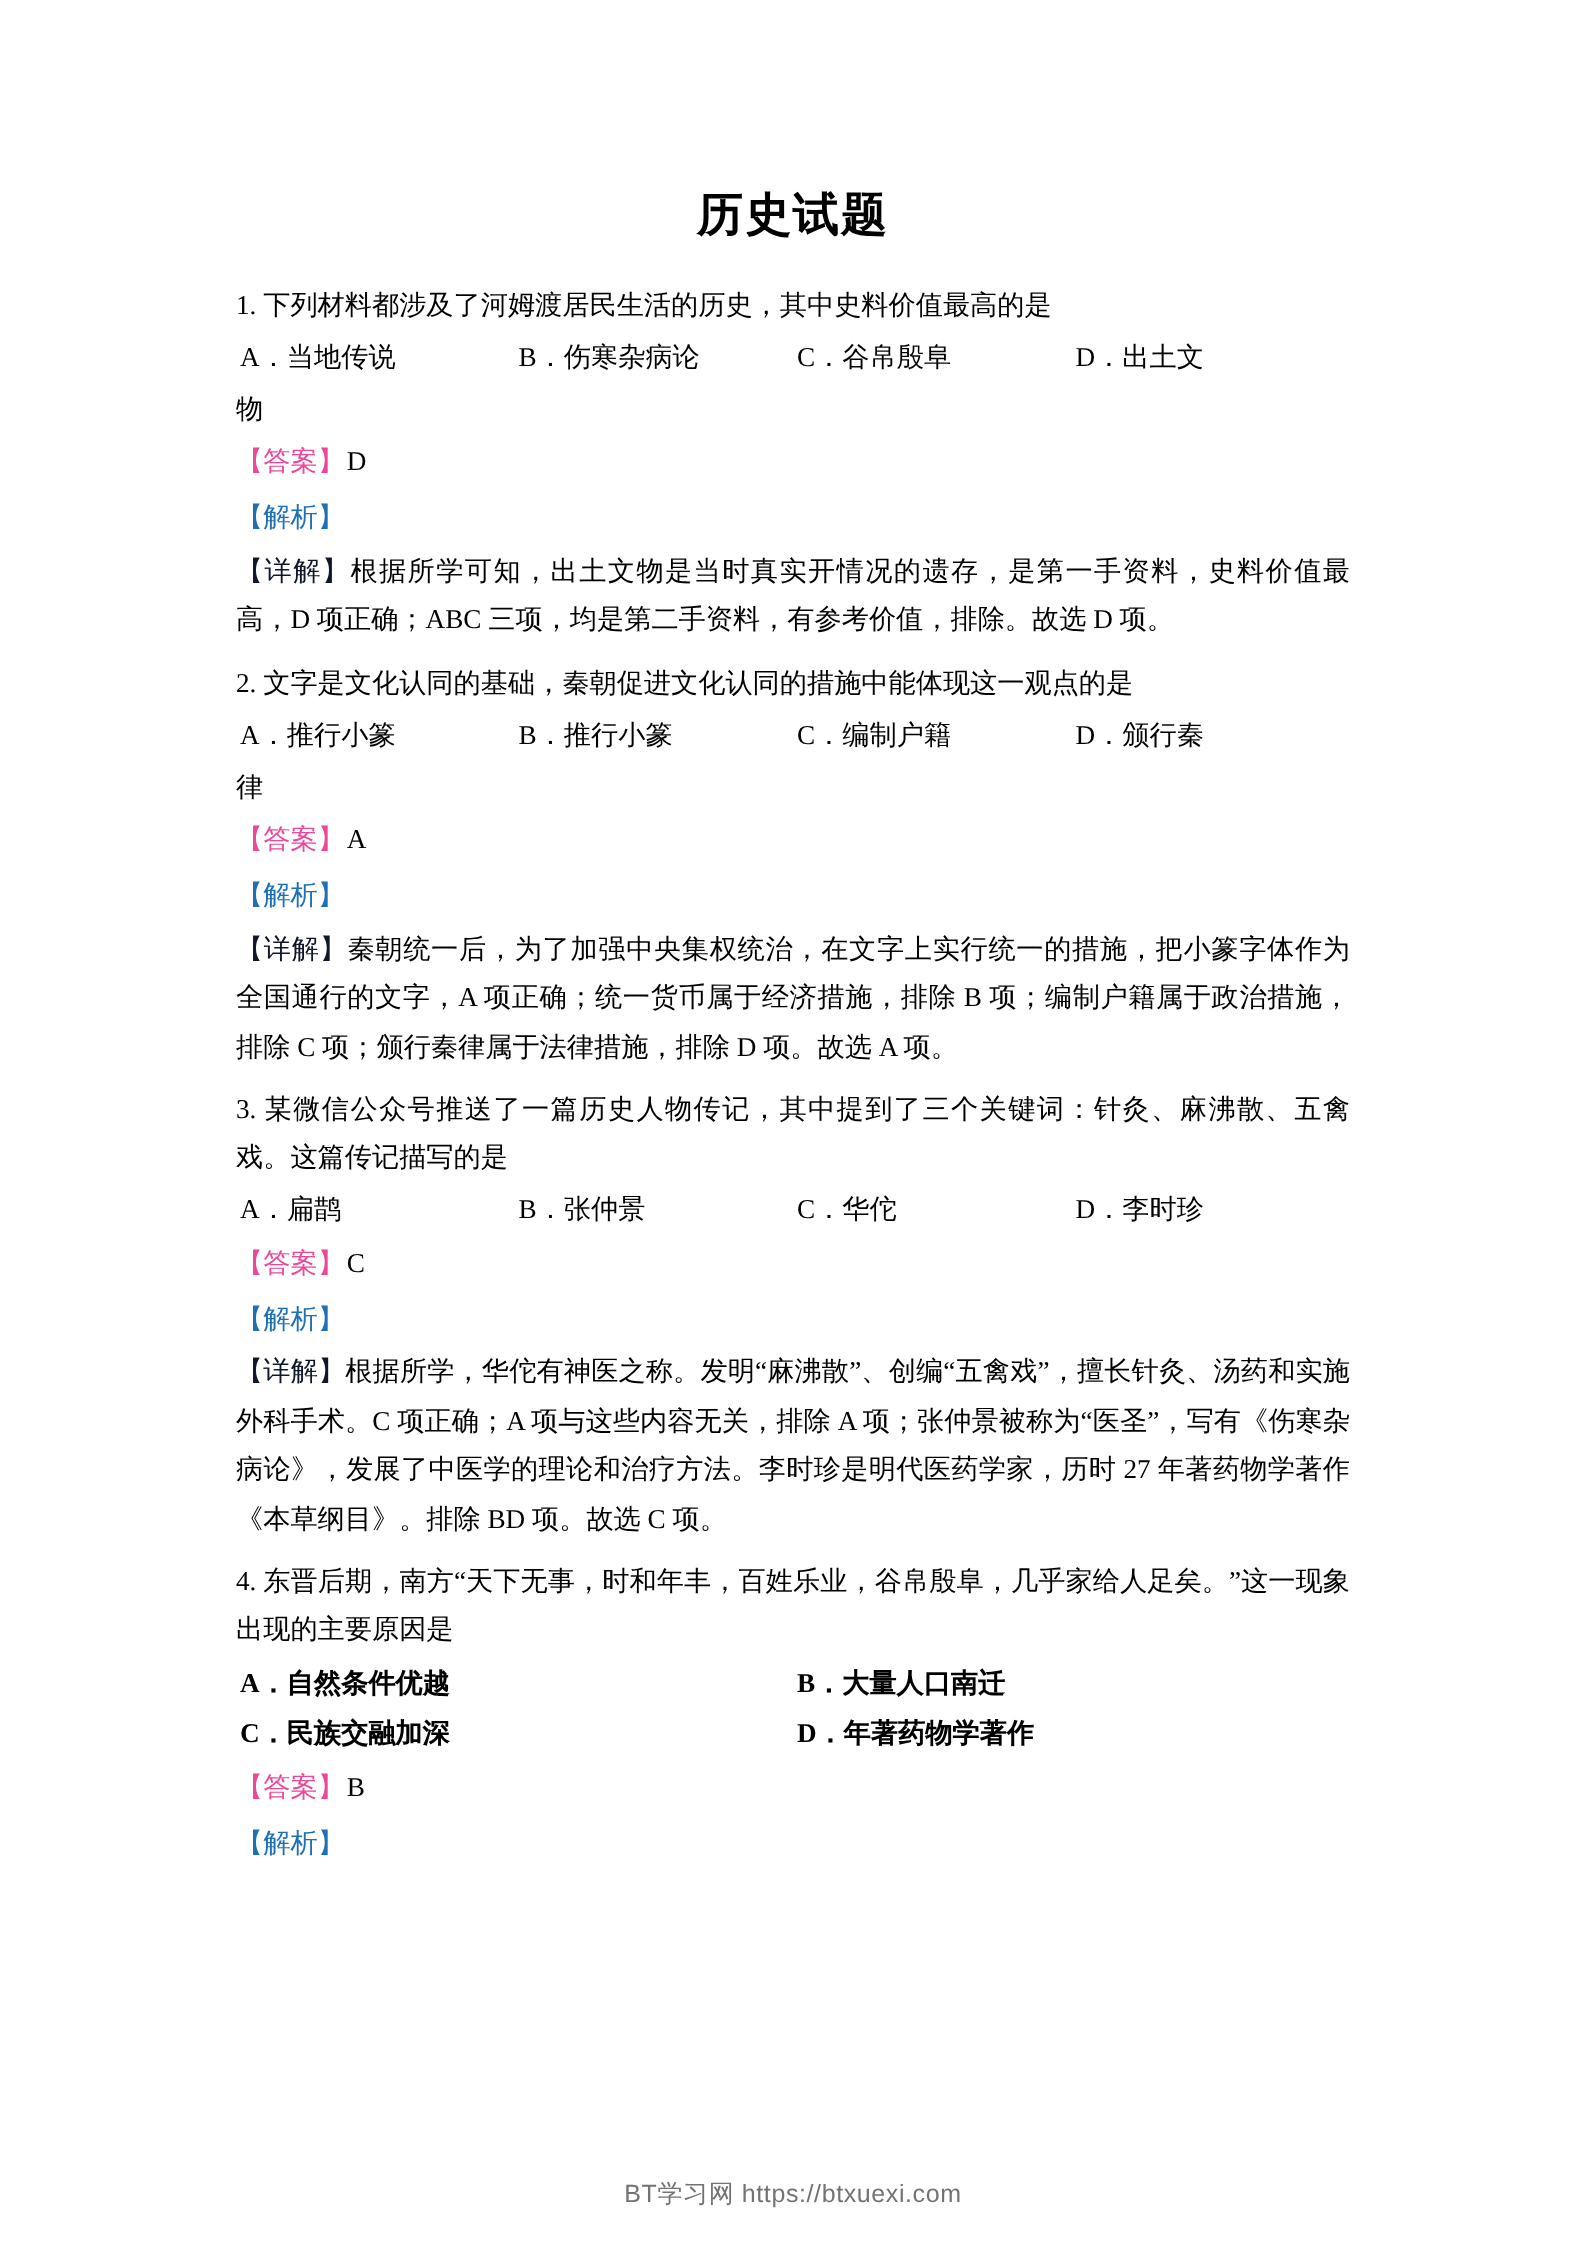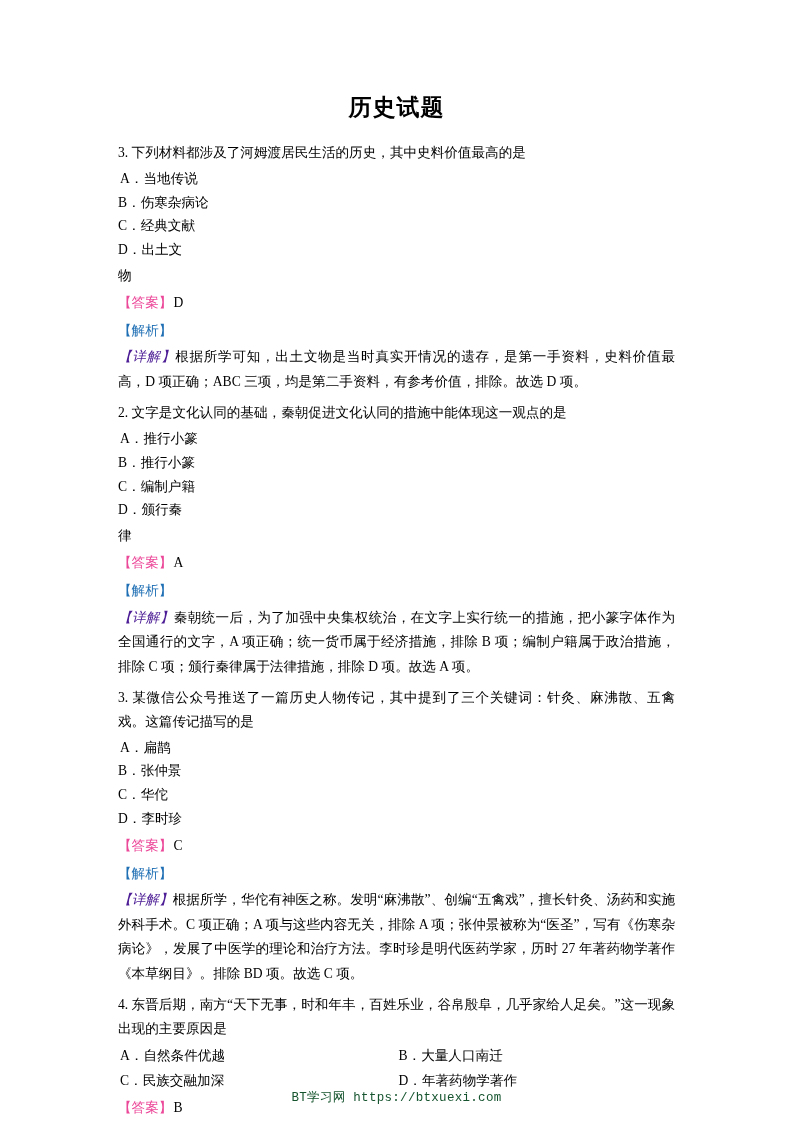--- a/index.html
+++ b/index.html
@@ -42,32 +42,32 @@
     line-height: 1.75;
     margin: 7px 0 2px 0;
     text-align: justify;
   }
   .opts {
     font-size: 13.6px;
     line-height: 1.75;
     margin: 1px 0 2px 0;
     display: flex;
     width: 100%;
-    flex-direction: column;
   }
   .opts.four-col > span {
     flex: 0 0 25%;
   }
   .opts.two-col {
     display: block;
   }
   .opts.two-col .pair {
     display: flex;
     width: 100%;
     line-height: 1.85;
+    font-weight: bold;
   }
   .opts.two-col .pair > span {
     flex: 0 0 50%;
   }
   .opts .opt-a { padding-left: 2px; }
   .cont-char {
     font-size: 13.6px;
     line-height: 1.75;
     margin: 0 0 1px 0;
   }
@@ -78,46 +78,46 @@
     margin: 2px 0;
   }
   .tag .brk { color: #ec4899; }
   .tag .val { color: #000000; margin-left: 1px; }
   .explain {
     font-size: 13.6px;
     line-height: 1.8;
     margin: 2px 0 4px 0;
     text-align: justify;
   }
-  .explain .lead { color: #4c1d95; font-style: italic; }
+  .explain .lead { color: #0f172a; }
   .footer {
     position: absolute;
     left: 0;
     right: 0;
     bottom: 16px;
     text-align: center;
-    color: #14532d;
+    color: #737373;
     font-size: 12.5px;
-    font-family: Liberation Mono, monospace;
+    font-family: Liberation Sans, sans-serif;
     letter-spacing: 0.3px;
   }
 </style>
 </head>
 <body>
 
 <div class="page">
 
   <h1 class="doc-title">历史试题</h1>
 
 
-  <div class="q-stem">3. 下列材料都涉及了河姆渡居民生活的历史，其中史料价值最高的是</div>
+  <div class="q-stem">1. 下列材料都涉及了河姆渡居民生活的历史，其中史料价值最高的是</div>
   <div class="opts four-col">
     <span class="opt-a">A．当地传说</span>
     <span>B．伤寒杂病论</span>
-    <span>C．经典文献</span>
+    <span>C．谷帛殷阜</span>
     <span>D．出土文</span>
   </div>
   <div class="cont-char">物</div>
   <div class="tag"><span class="brk">【答案】</span><span class="val">D</span></div>
   <div class="tag">【解析】</div>
   <div class="explain"><span class="lead">【详解】</span><span>根据所学可知，出土文物是当时真实开情况的遗存，是第一手资料，史料价值最高，D 项正确；ABC 三项，均是第二手资料，有参考价值，排除。故选 D 项。</span></div>
 
   <div class="q-stem">2. 文字是文化认同的基础，秦朝促进文化认同的措施中能体现这一观点的是</div>
   <div class="opts four-col">
     <span class="opt-a">A．推行小篆</span>

